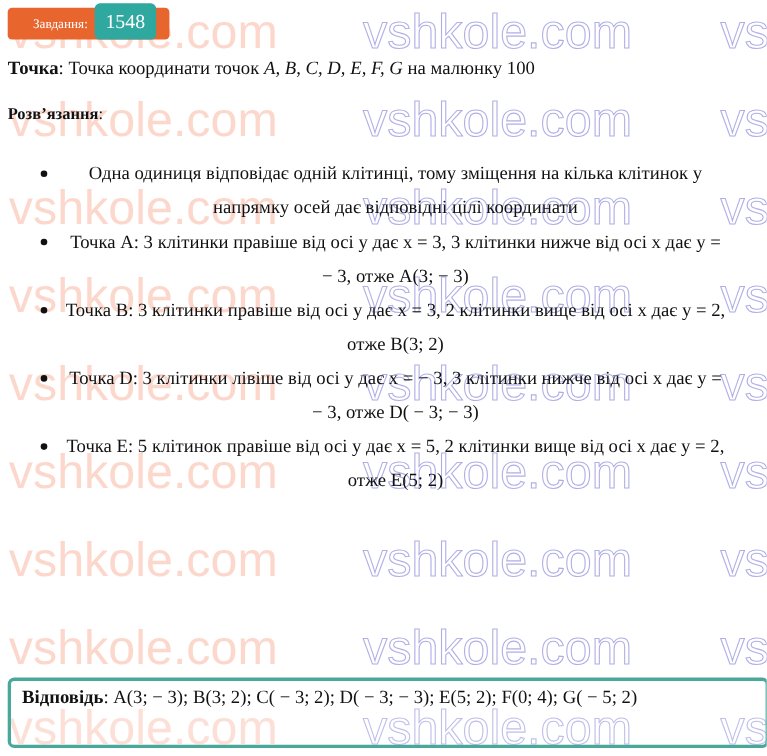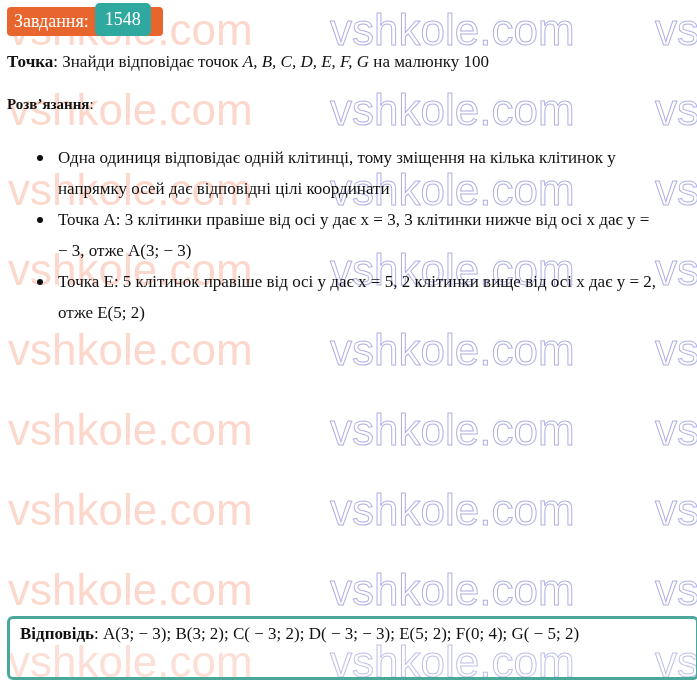--- a/index.html
+++ b/index.html
@@ -15,30 +15,30 @@
     font-size: 44px; line-height: 1; letter-spacing: 0px; pointer-events: none; z-index: 0;
     white-space: nowrap;
   }
   .wm.red { color: rgba(245, 140, 110, 0.35); }
   .wm.blue { color: transparent; -webkit-text-stroke: 1px rgba(110, 110, 210, 0.55); }
   .content { position: relative; z-index: 1; }
   .badge {
     position: absolute; left: 7px; top: 7px; height: 29px;
     background: #e8652e; border-radius: 4px; display: flex; align-items: center;
   }
-  .badge .lbl { color: #fff; font-size: 18px; padding: 0 6px 0 7px; }
+  .badge .lbl { color: #fff; font-size: 12px; padding: 0 6px 0 23px; }
   .badge .num {
     background: #2fa8a0; color: #fff; font-size: 18px; height: 33px; margin-top: -4px;
     display: flex; align-items: center; padding: 0 10px; border-radius: 5px; margin-right: 12px;
   }
   .cond { position: absolute; left: 7px; top: 52px; font-size: 17px; }
   .sol { position: absolute; left: 7px; top: 96px; font-size: 15px; }
   b { font-weight: bold; }
   i { font-style: italic; text-align: center; }
-  ul.steps { position: absolute; left: 0; top: 142px; margin: 0; padding: 0; list-style: none; width: 669px; }
+  ul.steps { position: absolute; left: 0; top: 142px; margin: 0; padding: 0; list-style: none; width: 669px; text-align: center; }
   ul.steps li { position: relative; padding-left: 58px; padding-right: 8px; line-height: 31px; font-size: 17px; margin-bottom: 0px; }
   ul.steps li::before {
     content: ""; position: absolute; left: 37px; top: 13px; width: 6px; height: 6px; border-radius: 50%; background: #111;
   }
   .answer {
     position: absolute; left: 7px; top: 616px; width: 670px; height: 50px;
     border: 3px solid #4aa89b; border-radius: 6px; padding: 4px 6px 4px 10px;
     font-size: 17px; line-height: 22px; background: rgba(255,255,255,0.2);
   }
 </style>
@@ -73,29 +73,31 @@
 <div class="wm blue" style="left:330px;top:640px;">vshkole.com</div>
 <div class="wm blue" style="left:655px;top:640px;">vshkole.com</div>
 
 <div class="content">
   <div class="badge">
     <span class="lbl">Завдання:</span>
     <span class="num">1548</span>
   </div>
 
   <div class="cond">
-    <b>Точка</b><span>: Знайди відповідає точок </span><i>A, B, C, D, E, F, G</i><span> на малюнку 100</span>
+    <b>Точка</b><span>: Точка координати точок </span><i>A, B, C, D, E, F, G</i><span> на малюнку 100</span>
   </div>
 
   <div class="sol">
     <b>Розв’язання</b><span>:</span>
   </div>
 
   <ul class="steps">
     <li>Одна одиниця відповідає одній клітинці, тому зміщення на кілька клітинок у напрямку осей дає відповідні цілі координати</li>
     <li>Точка A: 3 клітинки правіше від осі y дає x = 3, 3 клітинки нижче від осі x дає y = − 3, отже A(3; − 3)</li>
+    <li>Точка B: 3 клітинки правіше від осі y дає x = 3, 2 клітинки вище від осі x дає y = 2, отже B(3; 2)</li>
+    <li>Точка D: 3 клітинки лівіше від осі y дає x = − 3, 3 клітинки нижче від осі x дає y = − 3, отже D( − 3; − 3)</li>
     <li>Точка E: 5 клітинок правіше від осі y дає x = 5, 2 клітинки вище від осі x дає y = 2, отже E(5; 2)</li>
   </ul>
 
   <div class="answer">
     <b>Відповідь</b><span>: A(3; − 3); B(3; 2); C( − 3; 2); D( − 3; − 3); E(5; 2); F(0; 4); G( − 5; 2)</span>
   </div>
 </div>
 
 </body></html>

